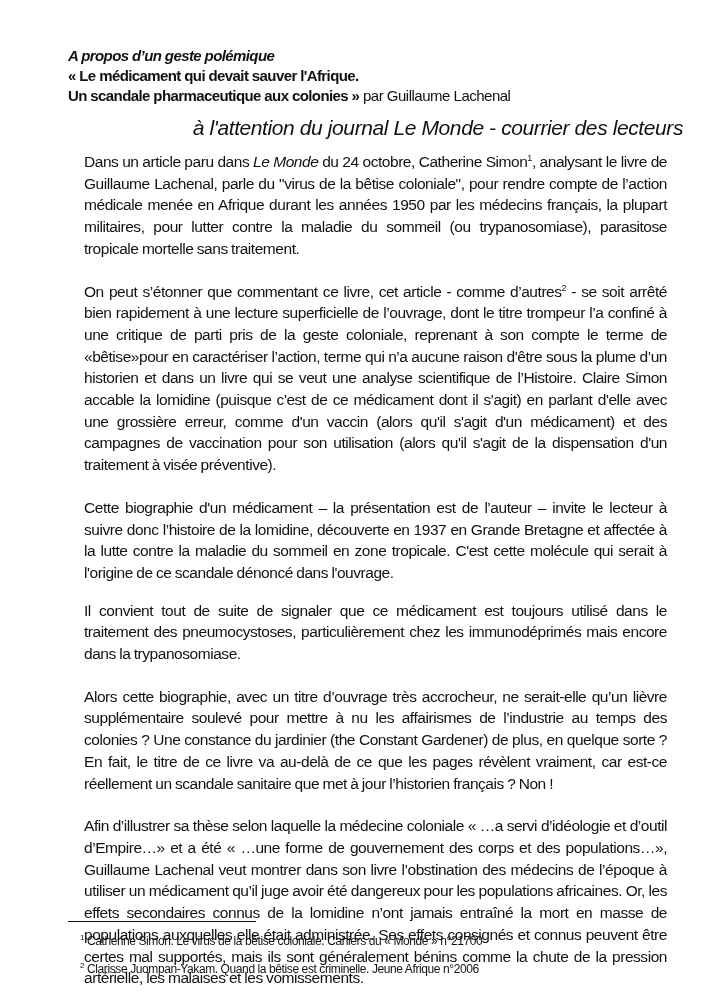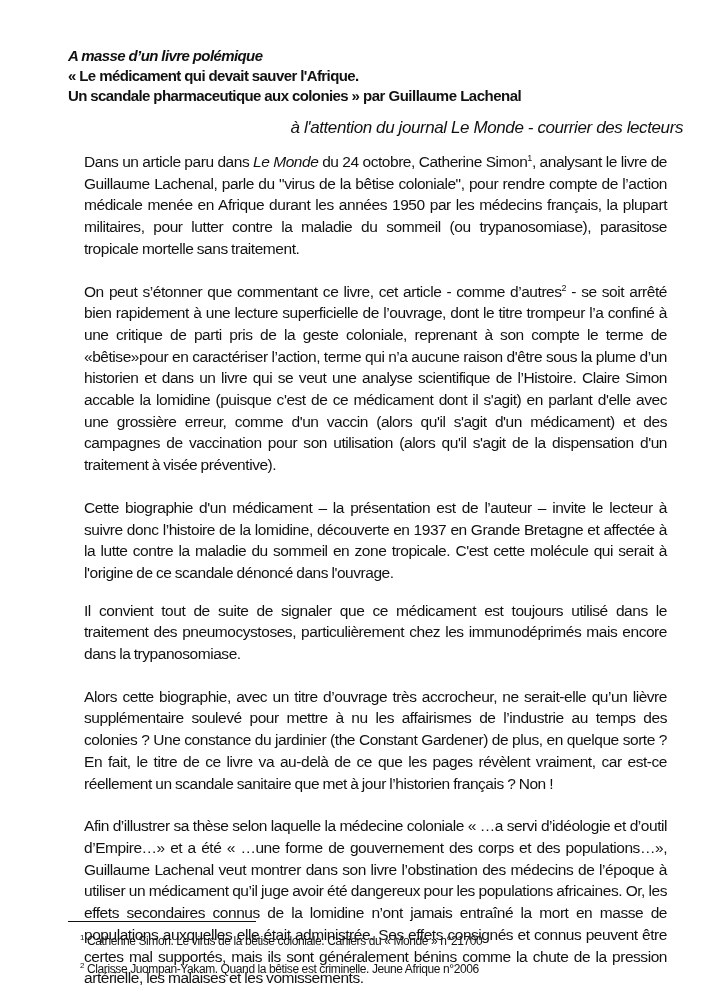--- a/index.html
+++ b/index.html
@@ -24,29 +24,29 @@
     .head-line {
       font-size: 15px;
       line-height: 20px;
       font-weight: bold;
       letter-spacing: -0.6px;
       margin: 0;
       white-space: nowrap;
     }
     .head-line.italic { font-style: italic; }
     .head-author {
-      font-weight: bold;
+      font-weight: normal;
       letter-spacing: -0.5px;
       margin-top: 12px;
     }
     .addressee {
       margin: 12px 0 0 0;
       text-align: right;
       font-style: italic;
-      font-size: 17px;
+      font-size: 21px;
       line-height: 20px;
       letter-spacing: -0.4px;
     }
     .para {
       margin: 16px;
       font-size: 15.5px;
       line-height: 21.7px;
       text-align: justify;
       letter-spacing: -0.45px;
       word-spacing: -0.5px;
@@ -76,21 +76,21 @@
       letter-spacing: -0.4px;
       margin: 12px;
       white-space: nowrap;
     }
     .fn sup { font-size: 8px; margin-right: 3px; }
   </style>
 </head>
 <body>
 
 <div class="page">
-  <p class="head-line italic">A masse d’un livre polémique</p>
+  <p class="head-line italic">A propos d’un geste polémique</p>
   <p class="head-line">« Le médicament qui devait sauver l'Afrique.</p>
   <p class="head-line"><span>Un scandale pharmaceutique aux colonies »</span><span class="head-author"> par Guillaume Lachenal</span></p>
 
   <p class="addressee">à l'attention du journal Le Monde - courrier des lecteurs</p>
 
   <p class="para first"><span>Dans un article paru dans </span><em>Le Monde</em><span> du 24 octobre, Catherine Simon</span><sup>1</sup><span>, analysant le livre de Guillaume Lachenal, parle du "virus de la bêtise coloniale", pour rendre compte de l’action médicale menée en Afrique durant les années 1950 par les médecins français, la plupart militaires, pour lutter contre la maladie du sommeil (ou trypanosomiase), parasitose tropicale mortelle sans traitement.</span></p>
 
   <p class="para gap"><span>On peut s’étonner que commentant ce livre, cet article - comme d’autres</span><sup>2</sup><span> - se soit arrêté bien rapidement à une lecture superficielle de l’ouvrage, dont le titre trompeur l’a confiné à une critique de parti pris de la geste coloniale, reprenant à son compte le terme de «bêtise»pour en caractériser l’action, terme qui n’a aucune raison d'être sous la plume d’un historien et dans un livre qui se veut une analyse scientifique de l’Histoire. Claire Simon accable la lomidine (puisque c'est de ce médicament dont il s'agit) en parlant d'elle avec une grossière erreur, comme d'un vaccin (alors qu'il s'agit d'un médicament) et des campagnes de vaccination pour son utilisation (alors qu'il s'agit de la dispensation d'un traitement à visée préventive).</span></p>
 
   <p class="para gap">Cette biographie d'un médicament – la présentation est de l’auteur – invite le lecteur à suivre donc l’histoire de la lomidine, découverte en 1937 en Grande Bretagne et affectée à la lutte contre la maladie du sommeil en zone tropicale. C'est cette molécule qui serait à l'origine de ce scandale dénoncé dans l'ouvrage.</p>

